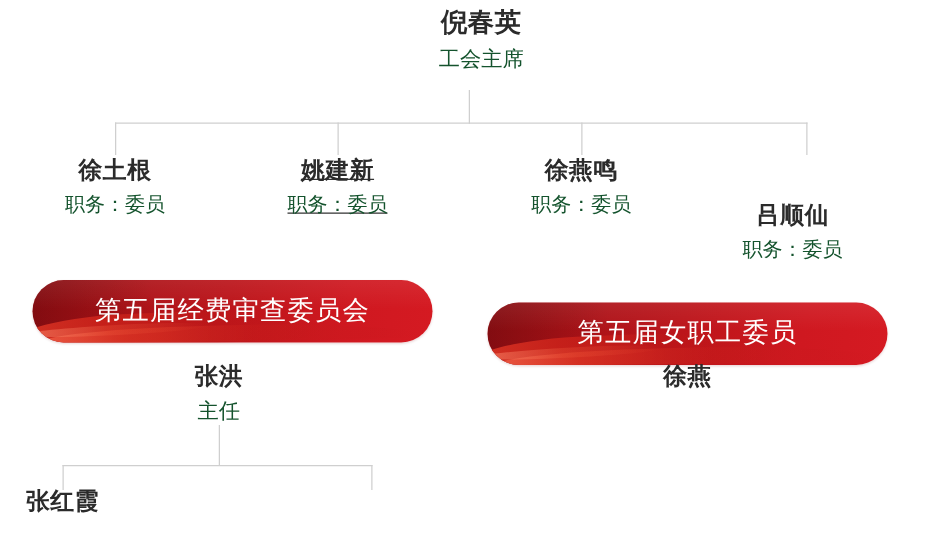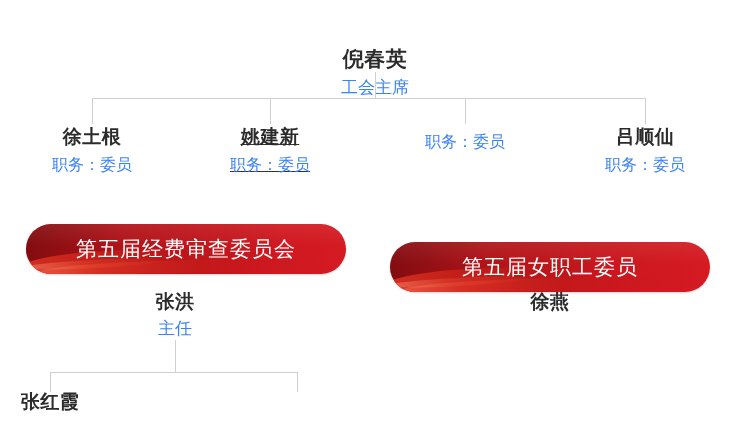--- a/index.html
+++ b/index.html
@@ -30,46 +30,45 @@
     text-align: center;
     white-space: nowrap;
   }
   .node-name {
     font-weight: bold;
     color: #2b2b2b;
     letter-spacing: 0.5px;
     line-height: 1.2;
   }
   .node-role {
-    color: #3b82f6;
+    color: #14532d;
     font-weight: normal;
     line-height: 1.3;
   }
 
   
   .node.root {
-    left: 275px;
+    left: 285px;
     top: 6px;
     width: 200px;
-    margin-top: 40px;
   }
   .node.root .node-name { font-size: 21px; }
   .node.root .node-role { font-size: 17px; margin-top: 6px; }
 
   
   .node.member {
     top: 126px;
     width: 200px;
   }
   .node.member .node-name { font-size: 19px; }
   .node.member .node-role { font-size: 16px; margin-top: 6px; }
   .node.member.m0 { left: -8px; }
   .node.member.m1 { left: 170px; text-decoration: underline; }
   .node.member.m2 { left: 365px; }
-  .node.member.m3 { left: 545px; }
+  .node.member.m3 { left: 534px; margin-top: 36px; }
 
   
   .node.leader-left {
     left: 75px;
     top: 291px;
     width: 200px;
   }
   .node.leader-left .node-name { font-size: 19px; }
   .node.leader-left .node-role { font-size: 17px; margin-top: 4px; }
 
@@ -239,20 +238,21 @@
     <div class="node-name">徐土根</div>
     <div class="node-role">职务：委员</div>
   </div>
 
   <div class="node member m1">
     <div class="node-name">姚建新</div>
     <div class="node-role">职务：委员</div>
   </div>
 
   <div class="node member m2">
+    <div class="node-name">徐燕鸣</div>
     <div class="node-role">职务：委员</div>
   </div>
 
   <div class="node member m3">
     <div class="node-name">吕顺仙</div>
     <div class="node-role">职务：委员</div>
   </div>
 
   <div class="banner left">
     <div class="ribbon-shadow-left"></div>

